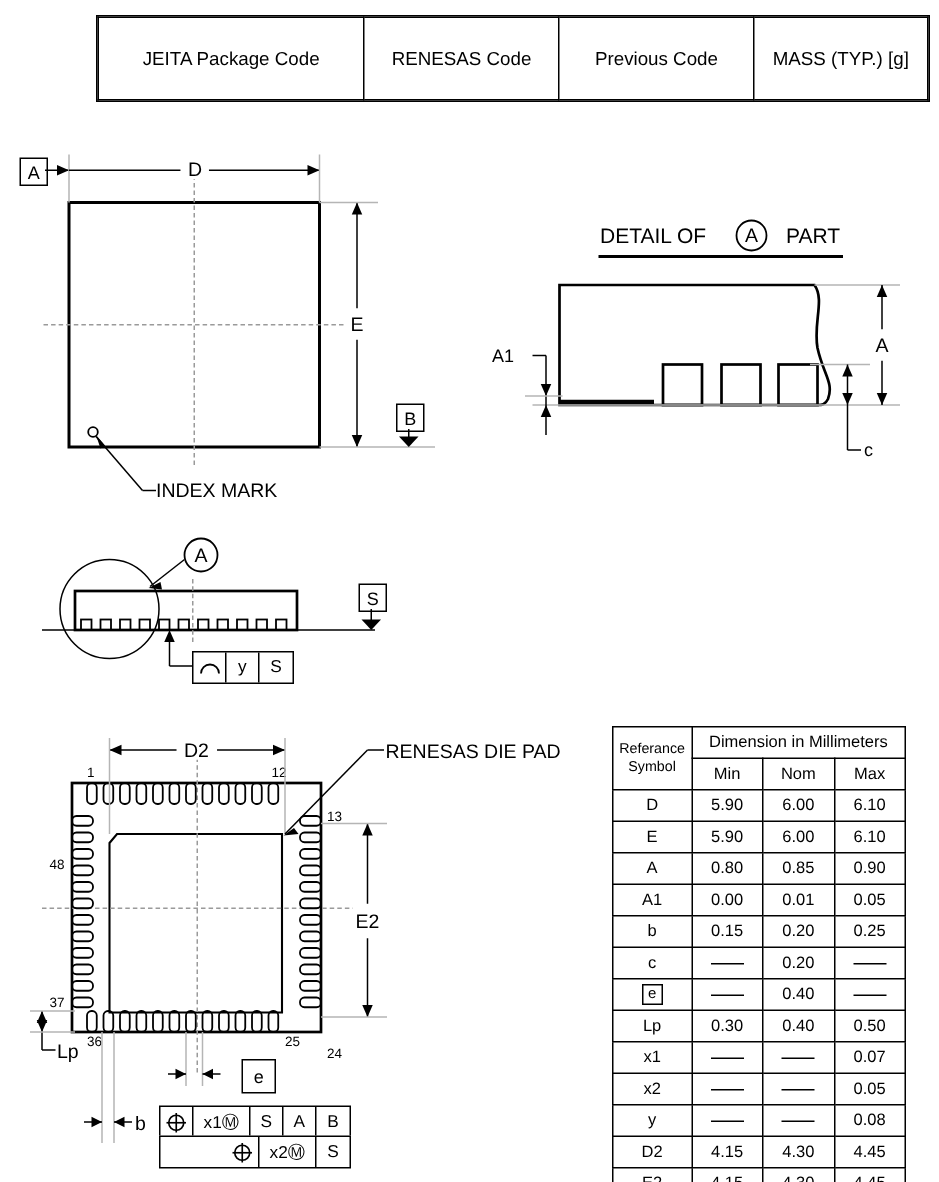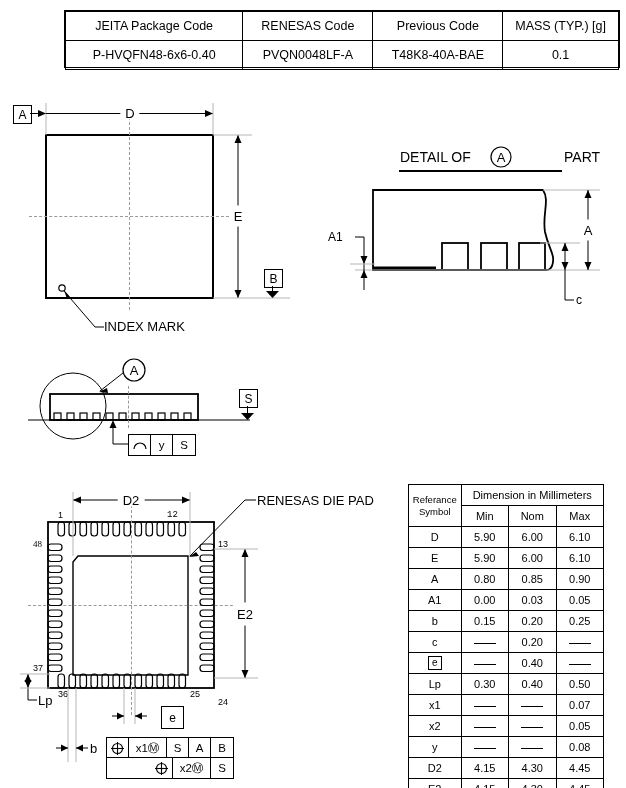--- a/index.html
+++ b/index.html
@@ -56,26 +56,20 @@
 
 <div id="header-table">
   <table>
     <tbody>
         <tr>
       <td class="c0">JEITA Package Code</td>
       <td class="c1">RENESAS Code</td>
       <td class="c2">Previous Code</td>
       <td class="c3">MASS (TYP.) [g]</td>
     </tr>
-    <tr>
-      <td class="c0">P-HVQFN48-6x6-0.40</td>
-      <td class="c1">PVQN0048LF-A</td>
-      <td class="c2">T48K8-40A-BAE</td>
-      <td class="c3">0.1</td>
-    </tr>
   </tbody>
     </table>
 </div>
 
 <div>
 
   <svg style="left:0;top:0;width:330px;height:360px;">
     <rect x="46" y="135" width="167" height="163" fill="none" stroke="#000" stroke-width="2"></rect>
   </svg>
 
@@ -119,21 +113,21 @@
   </svg>
   <div class="txt" style="left:104px;top:320px;font-size:13px;">INDEX MARK</div>
 </div>
 
 <div>
   <div class="txt" style="left:400px;top:150px;font-size:14px;">DETAIL OF</div>
   <svg style="left:490px;top:146px;width:24px;height:24px;">
     <circle cx="11" cy="11" r="10" fill="none" stroke="#000" stroke-width="1.2"></circle>
   </svg>
   <div class="ctr" style="left:501px;top:157px;font-size:13px;">A</div>
-  <div class="txt" style="left:524px;top:150px;font-size:14px;margin-left:40px;">PART</div>
+  <div class="txt" style="left:524px;top:150px;font-size:14px;">PART</div>
   <div class="ln hln" style="left:399px;top:170px;width:163px;height:1.5px;"></div>
 
   <svg style="left:0;top:0;width:626px;height:330px;">
     <path d="M 373,190 L 543,190 C 550,200 542,215 545,232 C 549,250 556,255 552,266 C 550,270 548,270 545,270 L 373,270 Z" fill="none" stroke="#000" stroke-width="1.8"></path>
     <line x1="373" y1="268" x2="436" y2="268" stroke="#000" stroke-width="3"></line>
   </svg>
 
   <svg style="left:0;top:0;width:626px;height:330px;">
     <rect x="442" y="243" width="26" height="27" fill="none" stroke="#000" stroke-width="1.8"></rect>
     <rect x="481" y="243" width="26" height="27" fill="none" stroke="#000" stroke-width="1.8"></rect>
@@ -300,27 +294,27 @@
       <rect x="200" y="610" width="14" height="6.5" rx="3"></rect>
       <rect x="200" y="621" width="14" height="6.5" rx="3"></rect>
       <rect x="200" y="632" width="14" height="6.5" rx="3"></rect>
       <rect x="200" y="643" width="14" height="6.5" rx="3"></rect>
       <rect x="200" y="654" width="14" height="6.5" rx="3"></rect>
       <rect x="200" y="665" width="14" height="6.5" rx="3"></rect>
     </g>
   </svg>
 
   <div class="txt" style="left:58px;top:511px;font-size:9px;">1</div>
-  <div class="txt" style="left:167px;top:511px;font-size:9px;font-family:Liberation Mono, monospace;">12</div>
+  <div class="txt" style="left:181px;top:511px;font-size:9px;">12</div>
   <div class="txt" style="left:218px;top:540px;font-size:9px;">13</div>
   <div class="txt" style="left:218px;top:698px;font-size:9px;">24</div>
   <div class="txt" style="left:190px;top:690px;font-size:9px;">25</div>
   <div class="txt" style="left:58px;top:690px;font-size:9px;">36</div>
   <div class="txt" style="left:33px;top:664px;font-size:9px;">37</div>
-  <div class="txt" style="left:33px;top:540px;font-size:9px;font-family:Liberation Serif, serif;">48</div>
+  <div class="txt" style="left:33px;top:572px;font-size:9px;">48</div>
 
   <svg style="left:0;top:0;width:330px;height:800px;">
     <line x1="73" y1="500" x2="190" y2="500" stroke="#000" stroke-width="1"></line>
     <polygon points="73,500 81,496.5 81,503.5" fill="#000"></polygon>
     <polygon points="190,500 182,496.5 182,503.5" fill="#000"></polygon>
     <line x1="73" y1="492" x2="73" y2="556" stroke="#b5b5b5" stroke-width="1"></line>
     <line x1="190" y1="492" x2="190" y2="556" stroke="#b5b5b5" stroke-width="1"></line>
   </svg>
   <div class="ctr" style="left:131px;top:500px;background:#fff;padding:0 5px;font-size:13px;">D2</div>
 
@@ -428,21 +422,21 @@
         </tr>
         <tr>
           <td class="sym">A</td>
           <td class="val">0.80</td>
           <td class="val">0.85</td>
           <td class="val">0.90</td>
         </tr>
         <tr>
           <td class="sym">A1</td>
           <td class="val">0.00</td>
-          <td class="val">0.03</td>
+          <td class="val">0.01</td>
           <td class="val">0.05</td>
         </tr>
         <tr>
           <td class="sym">b</td>
           <td class="val">0.15</td>
           <td class="val">0.20</td>
           <td class="val">0.25</td>
         </tr>
         <tr>
           <td class="sym">c</td>

